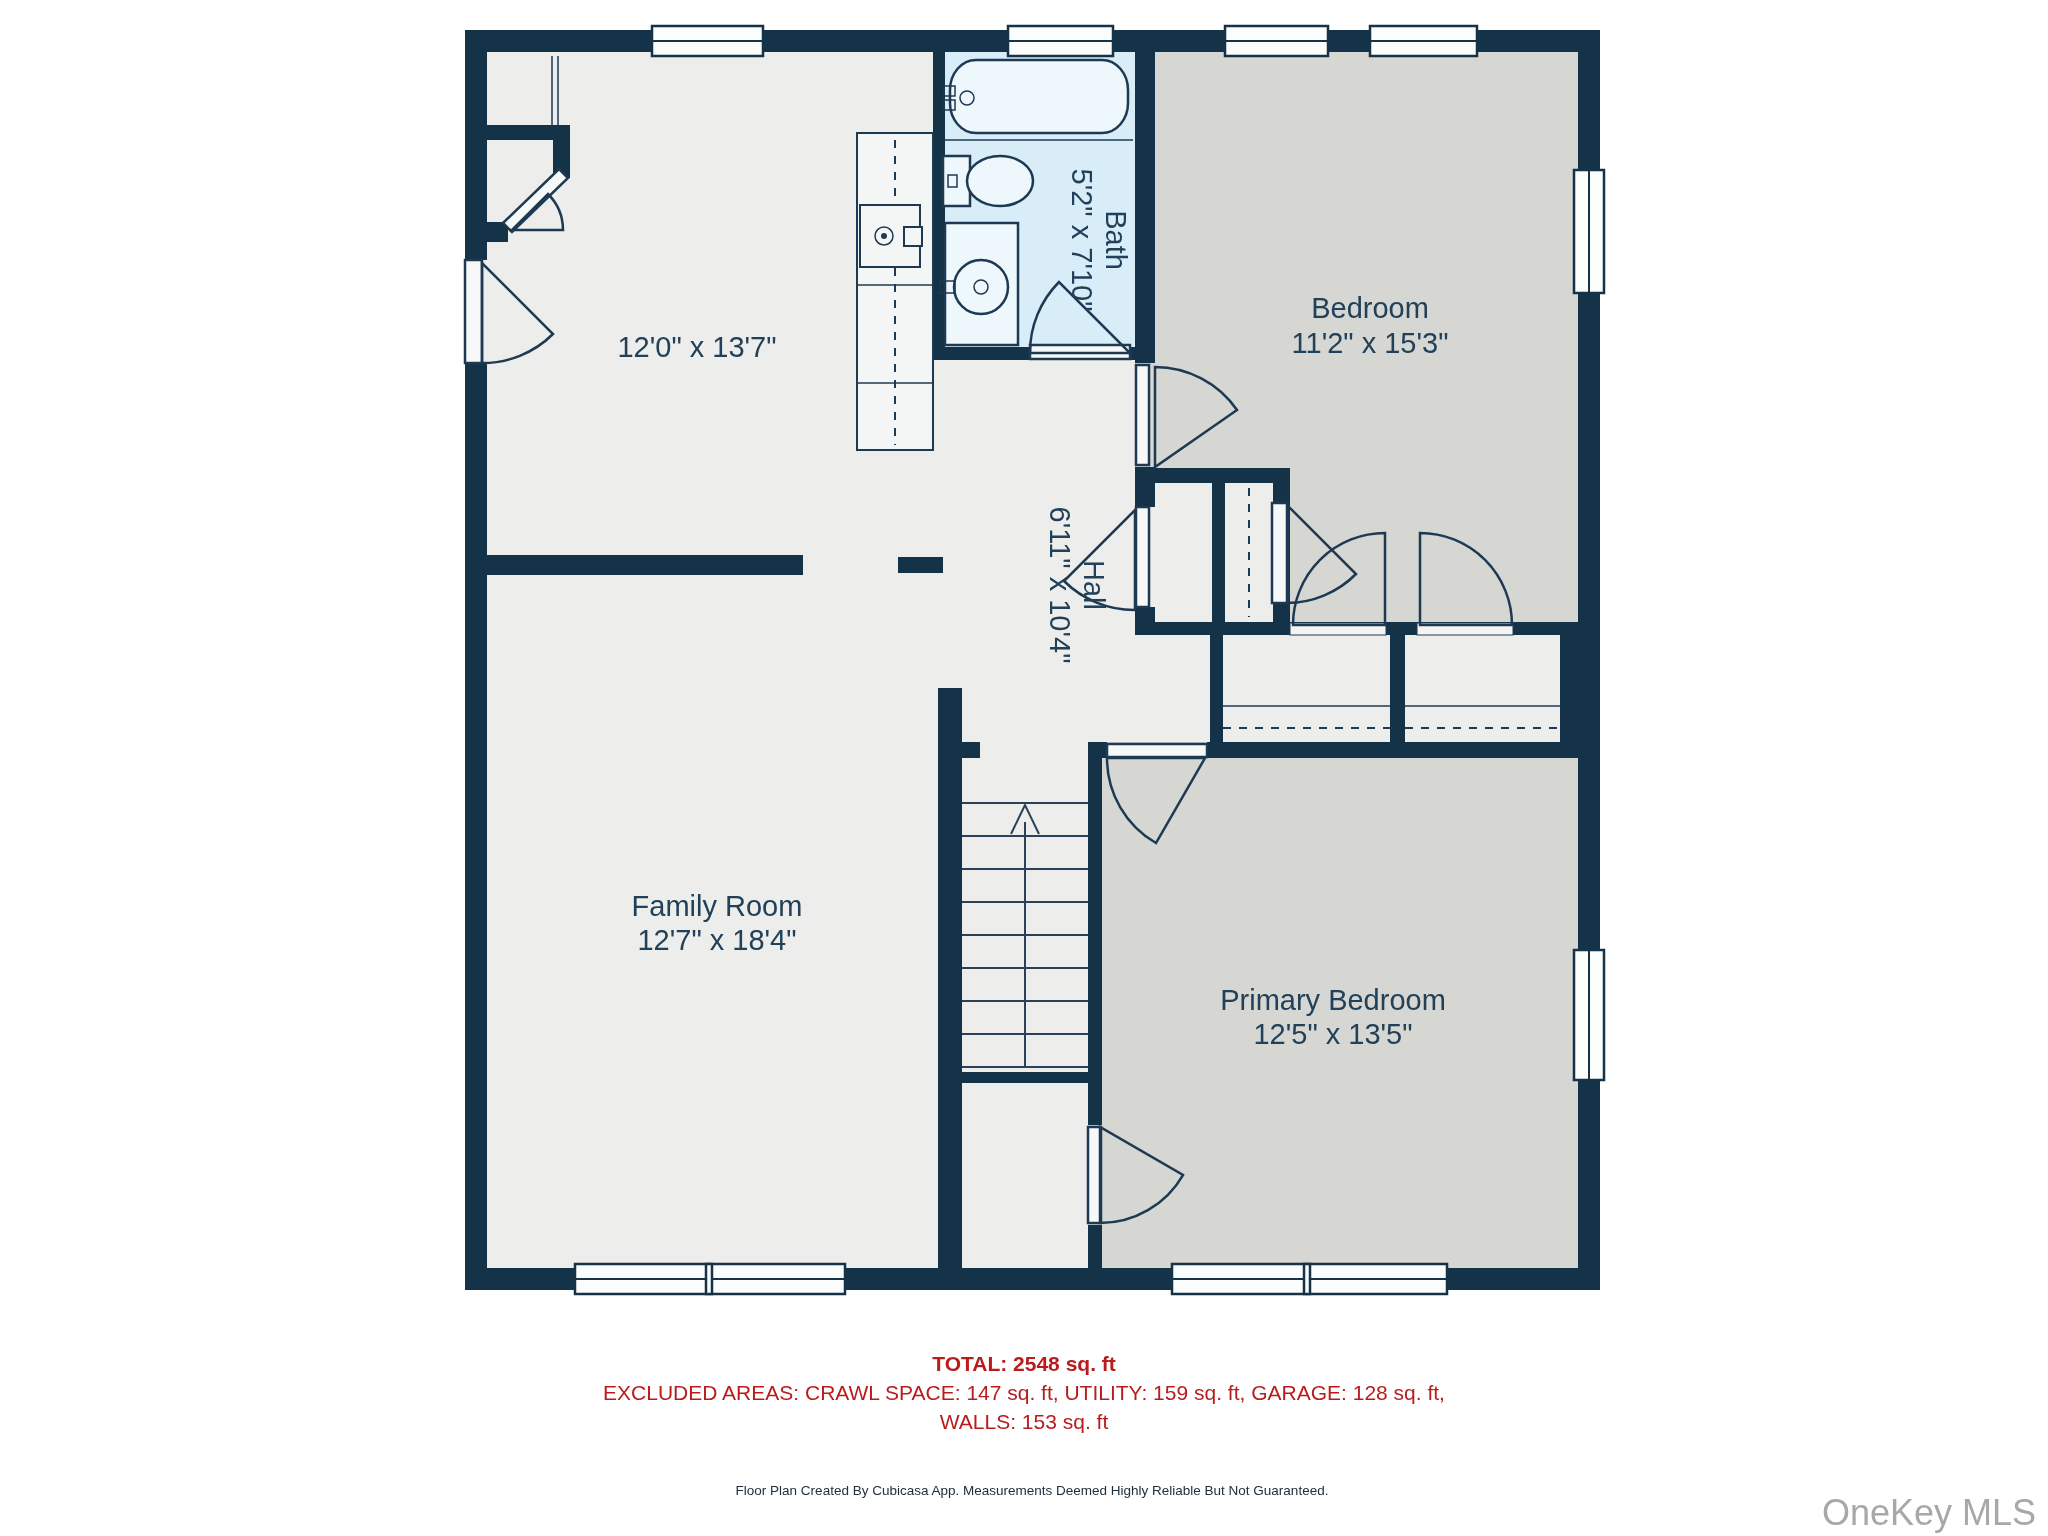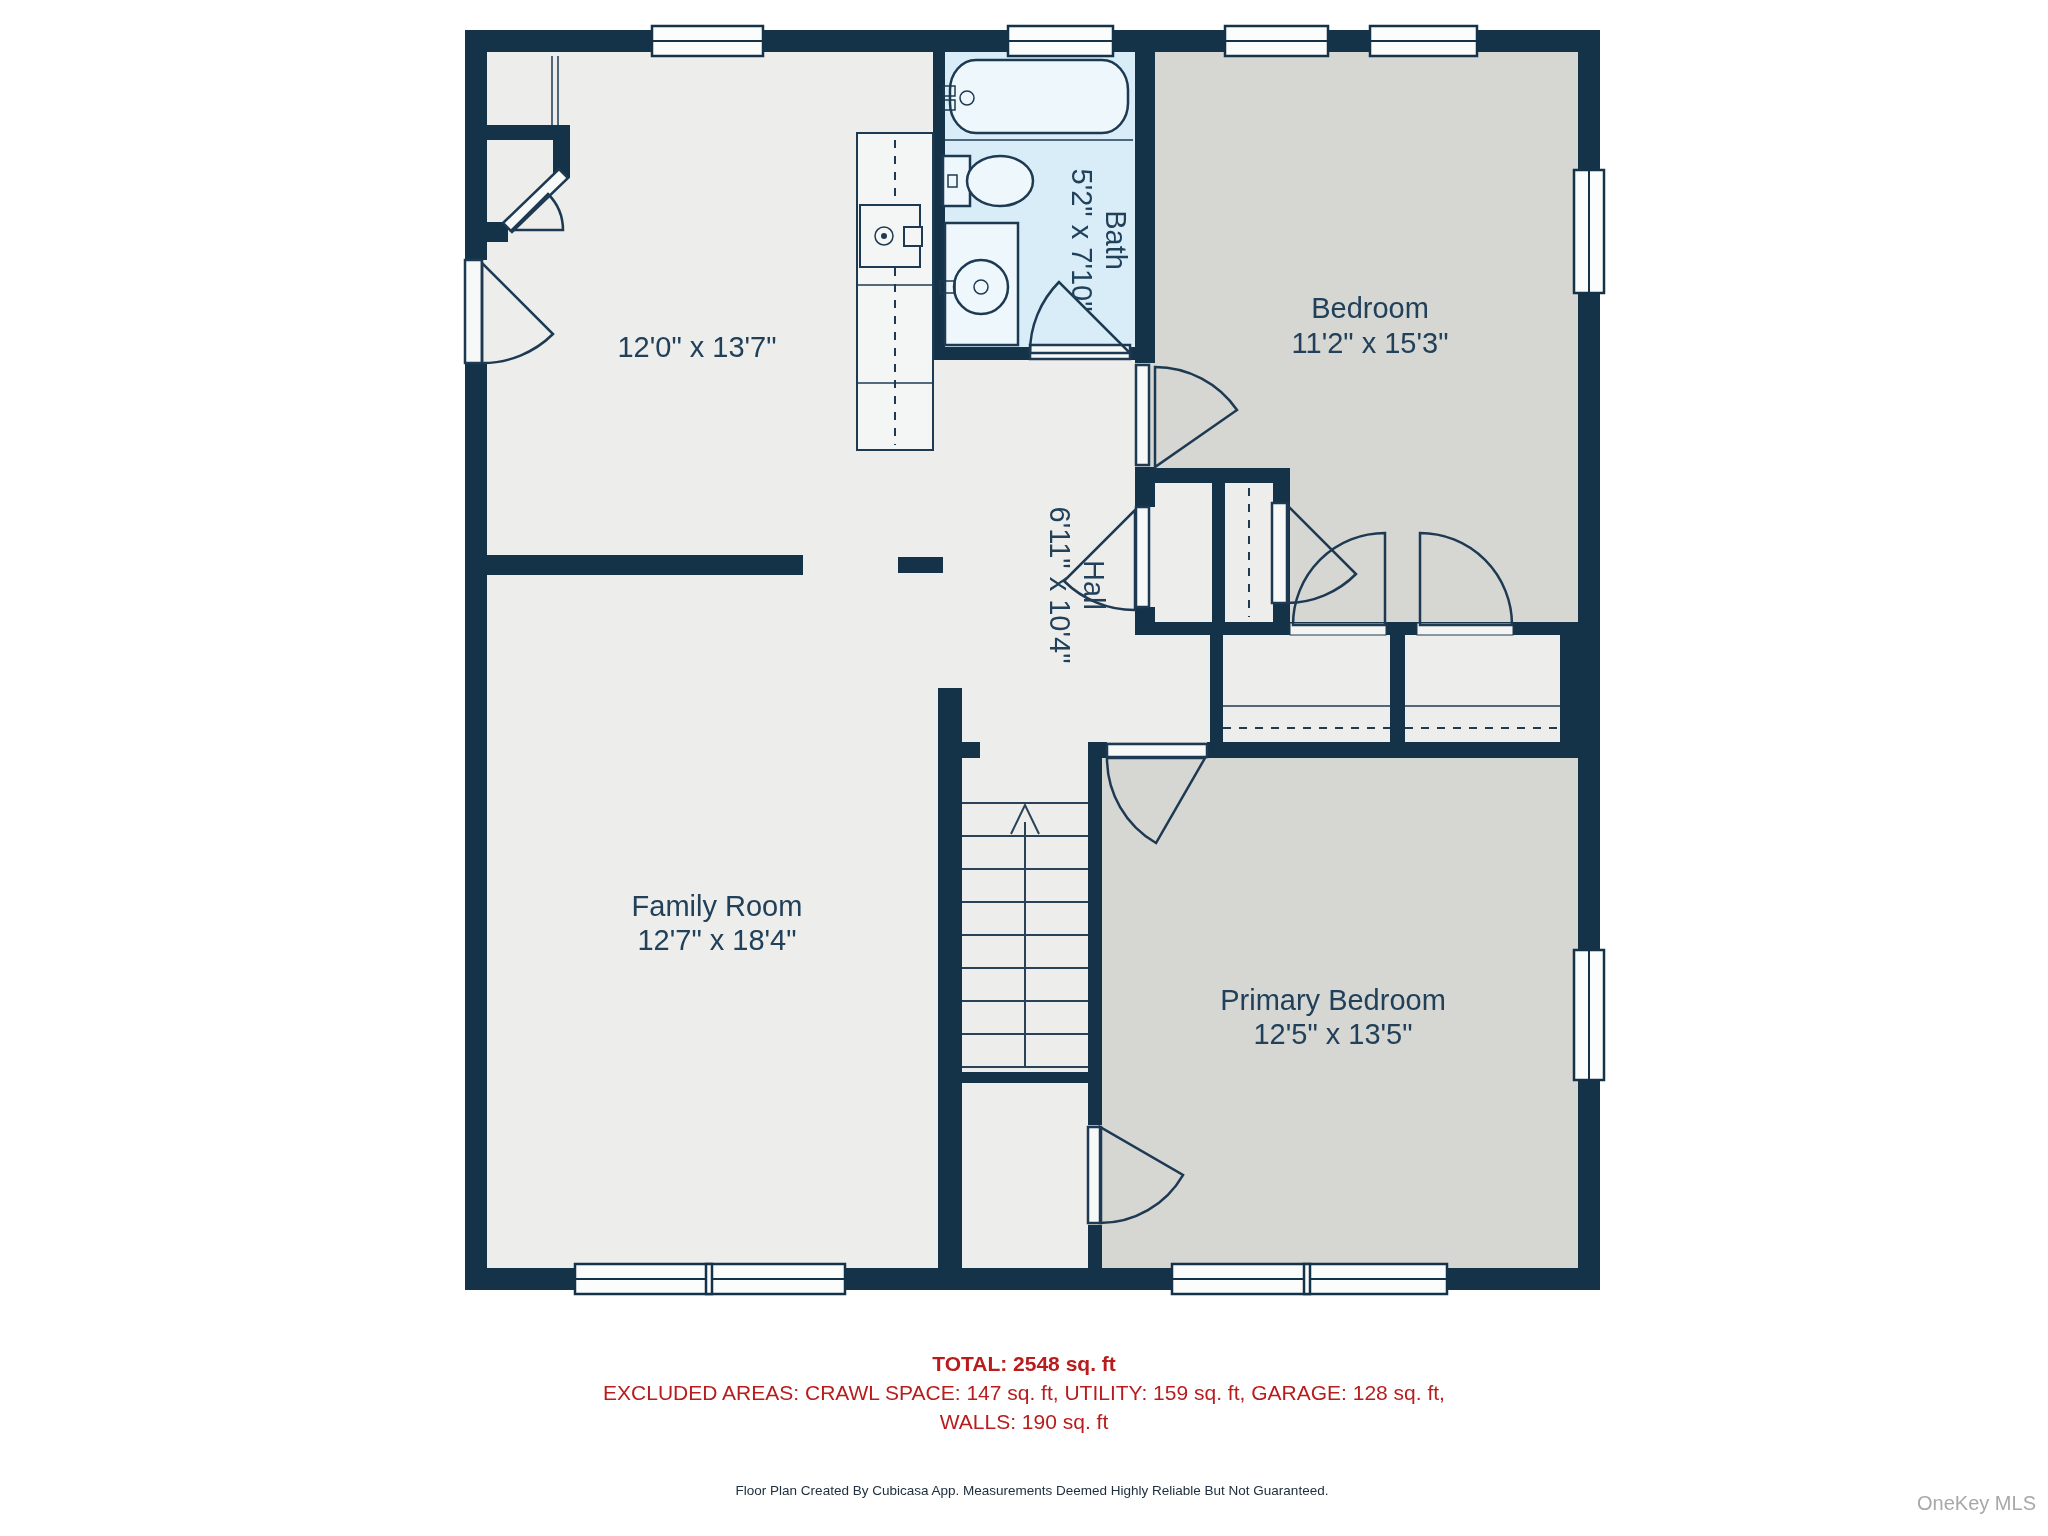--- a/index.html
+++ b/index.html
@@ -19,21 +19,21 @@
   .tread{stroke:#2a4257;stroke-width:2;fill:none;}
   .sill{fill:#f4f5f3;stroke:#1e3a53;stroke-width:1;}
   text.lbl{font-family:"Liberation Sans",sans-serif;font-size:29px;fill:#21405a;text-anchor:middle;}
 
   
   .summary{position:absolute;left:0;top:1349px;width:100%;text-align:center;
            color:#b91c1c;font-size:21px;line-height:29px;}
   .summary .total{font-weight:bold;}
   .disclaimer{position:absolute;left:8px;top:1483px;width:100%;text-align:center;
               color:#20303f;font-size:13.5px;}
-  .watermark{position:absolute;right:12px;top:1492px;color:#a8a8a8;font-size:20px;margin-left:21px;}
+  .watermark{position:absolute;right:12px;top:1492px;color:#a8a8a8;font-size:36px;margin-left:21px;}
 </style>
 </head>
 <body>
 
 <div class="page">
 
   <svg class="plan-svg" viewBox="0 0 2048 1536">
 
     <g>
       <rect x="487" y="52" width="1091" height="1216" fill="#edeeeb"></rect>
@@ -226,20 +226,20 @@
       <text class="lbl" x="717" y="950">12'7" x 18'4"</text>
 
       <text class="lbl" x="1333" y="1010">Primary Bedroom</text>
       <text class="lbl" x="1333" y="1044">12'5" x 13'5"</text>
     </g>
   </svg>
 
   <div class="summary">
     <div class="total">TOTAL: 2548 sq. ft</div>
     <div>EXCLUDED AREAS: CRAWL SPACE: 147 sq. ft, UTILITY: 159 sq. ft, GARAGE: 128 sq. ft,</div>
-    <div>WALLS: 190 sq. ft</div>
+    <div>WALLS: 153 sq. ft</div>
   </div>
 
   <div class="disclaimer">Floor Plan Created By Cubicasa App. Measurements Deemed Highly Reliable But Not Guaranteed.</div>
 
   <div class="watermark">OneKey MLS</div>
 
 </div>
 
 </body></html>

